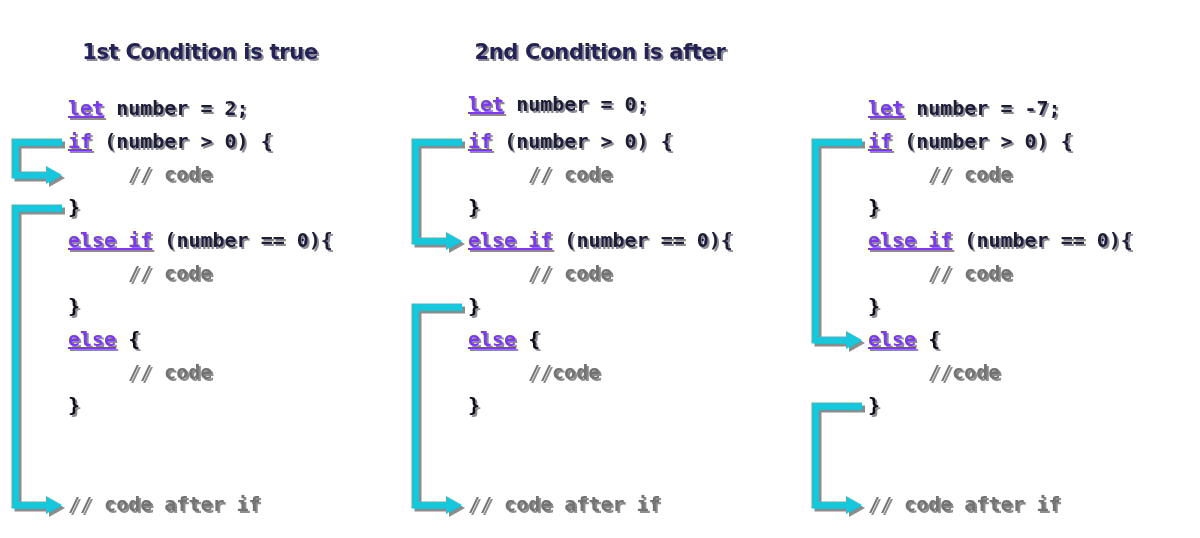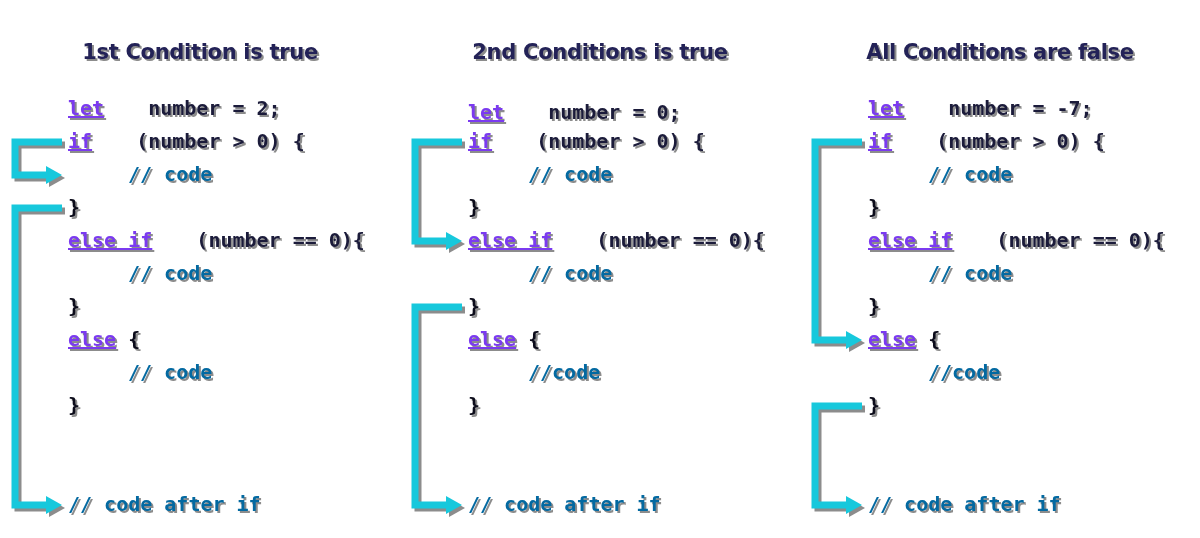--- a/index.html
+++ b/index.html
@@ -44,22 +44,22 @@
   }
   .line {
     position: absolute;
     white-space: pre;
     font-family: "DejaVu Sans Mono", monospace;
     font-weight: bold;
     font-size: 20px;
     text-shadow: 2px 2px 0 #8c8c8c;
   }
   .kw   { color: #7B3AF0; text-decoration: underline; }
-  .plain{ color: #1b1b3a; margin-left: 32px; }
-  .cmt  { color: #0369a1; }
+  .plain{ color: #1b1b3a; }
+  .cmt  { color: #737373; }
   .brace{ color: #0b0b1a; }
 
   
   .arrows {
     position: absolute;
     left: 0; top: 0;
     width: 400px; height: 538px;
     pointer-events: none;
   }
 </style>
@@ -92,23 +92,23 @@
         </g>
         <g>
           <path d="M 62 208 L 15 208 L 15 505 L 48 505" fill="none" stroke="#8c8c8c" stroke-width="7" stroke-linecap="butt" transform="translate(3,3)"></path>
           <polygon points="46,496 62,505 46,514" fill="#8c8c8c" transform="translate(3,3)"></polygon>
           <path d="M 62 208 L 15 208 L 15 505 L 48 505" fill="none" stroke="#17C8DC" stroke-width="7" stroke-linecap="butt"></path>
           <polygon points="46,496 62,505 46,514" fill="#17C8DC"></polygon>
         </g>
       </svg>
     </div>
     <div class="column" style="left: 400px;">
-      <div class="col-title">2nd Conditions is true</div>
+      <div class="col-title">2nd Condition is after</div>
       <div class="code">
-        <div class="line" style="left: 68px; top: 100px;"><span class="kw">let</span><span class="plain"> number = 0;</span></div>
+        <div class="line" style="left: 68px; top: 92px;"><span class="kw">let</span><span class="plain"> number = 0;</span></div>
         <div class="line" style="left: 68px; top: 129px;"><span class="kw">if</span><span class="plain"> (number &gt; 0) {</span></div>
         <div class="line" style="left: 128px; top: 162px;"><span class="cmt">// code</span></div>
         <div class="line" style="left: 68px; top: 195px;"><span class="brace">}</span></div>
         <div class="line" style="left: 68px; top: 228px;"><span class="kw">else if</span><span class="plain"> (number == 0){</span></div>
         <div class="line" style="left: 128px; top: 261px;"><span class="cmt">// code</span></div>
         <div class="line" style="left: 68px; top: 294px;"><span class="brace">}</span></div>
         <div class="line" style="left: 68px; top: 327px;"><span class="kw">else</span><span class="brace"> {</span></div>
         <div class="line" style="left: 128px; top: 360px;"><span class="cmt">//code</span></div>
         <div class="line" style="left: 68px; top: 393px;"><span class="brace">}</span></div>
         <div class="line" style="left: 68px; top: 426px;"><span class="plain"></span></div>
@@ -123,21 +123,20 @@
         </g>
         <g>
           <path d="M 62 307 L 15 307 L 15 505 L 48 505" fill="none" stroke="#8c8c8c" stroke-width="7" stroke-linecap="butt" transform="translate(3,3)"></path>
           <polygon points="46,496 62,505 46,514" fill="#8c8c8c" transform="translate(3,3)"></polygon>
           <path d="M 62 307 L 15 307 L 15 505 L 48 505" fill="none" stroke="#17C8DC" stroke-width="7" stroke-linecap="butt"></path>
           <polygon points="46,496 62,505 46,514" fill="#17C8DC"></polygon>
         </g>
       </svg>
     </div>
     <div class="column" style="left: 800px;">
-      <div class="col-title">All Conditions are false</div>
       <div class="code">
         <div class="line" style="left: 68px; top: 96px;"><span class="kw">let</span><span class="plain"> number = -7;</span></div>
         <div class="line" style="left: 68px; top: 129px;"><span class="kw">if</span><span class="plain"> (number &gt; 0) {</span></div>
         <div class="line" style="left: 128px; top: 162px;"><span class="cmt">// code</span></div>
         <div class="line" style="left: 68px; top: 195px;"><span class="brace">}</span></div>
         <div class="line" style="left: 68px; top: 228px;"><span class="kw">else if</span><span class="plain"> (number == 0){</span></div>
         <div class="line" style="left: 128px; top: 261px;"><span class="cmt">// code</span></div>
         <div class="line" style="left: 68px; top: 294px;"><span class="brace">}</span></div>
         <div class="line" style="left: 68px; top: 327px;"><span class="kw">else</span><span class="brace"> {</span></div>
         <div class="line" style="left: 128px; top: 360px;"><span class="cmt">//code</span></div>

